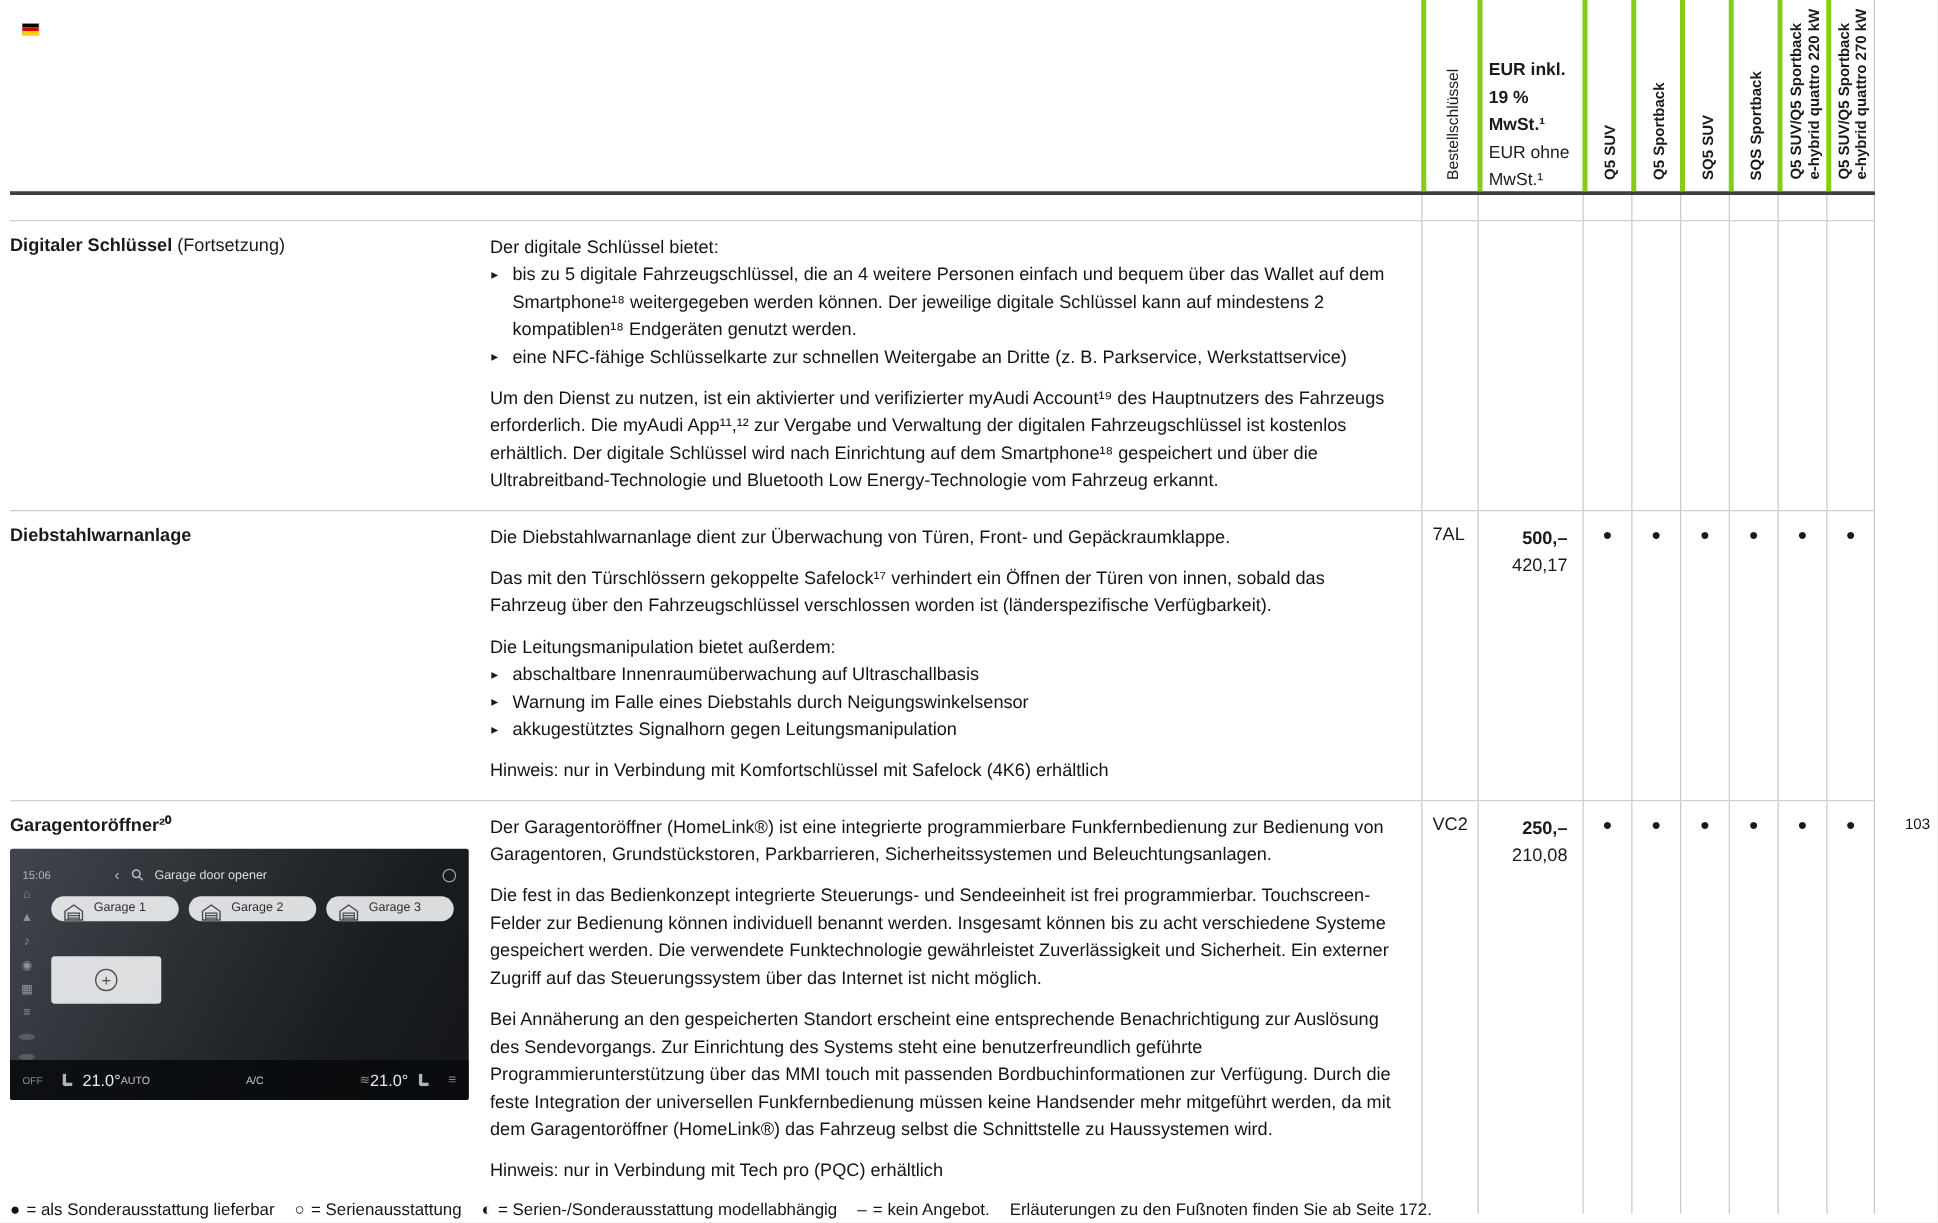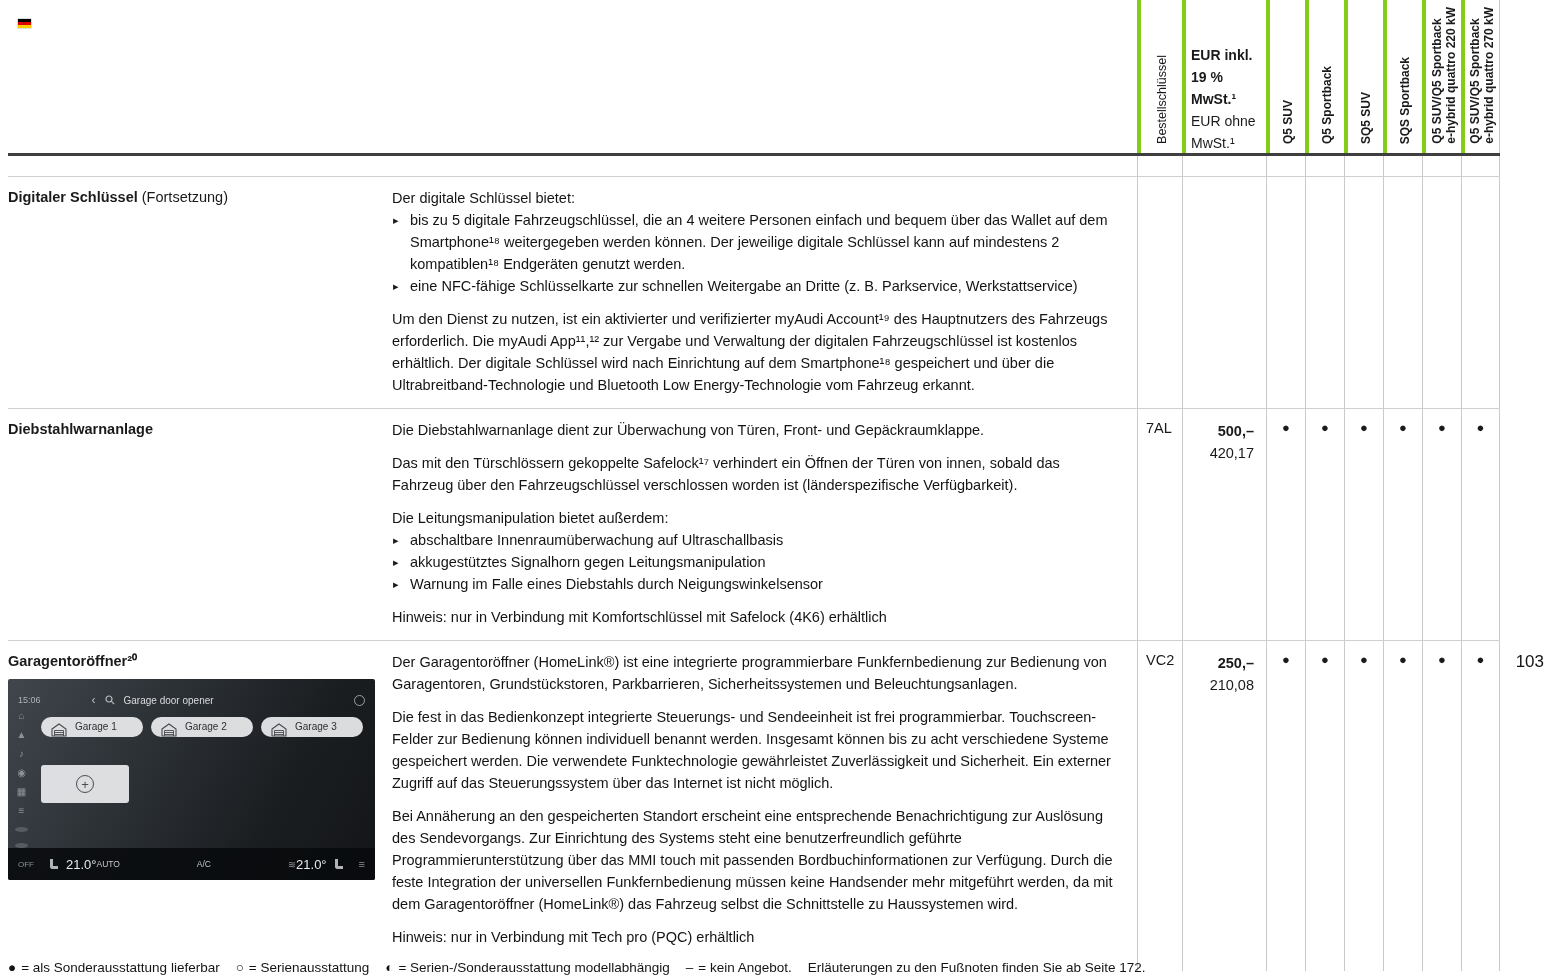--- a/index.html
+++ b/index.html
@@ -91,21 +91,21 @@
   .mb-off { font-size:8px; color:#8a8f93; margin-right:8px; }
   .seat-icon { width:8px; height:10px; border-left:3px solid #b0b4b7; border-bottom:3px solid #b0b4b7;
                border-radius:0 0 0 3px; margin:0 8px; }
   .mb-temp { font-size:13px; color:#e8eaec; }
   .mb-mid { flex:1; display:flex; align-items:center; justify-content:space-between; gap:12px;
             font-size:8.5px; color:#c3c7ca; }
   .mb-wave { font-size:10px; color:#8a8f93; }
   .mb-menu { font-size:11px; color:#8a8f93; margin-left:8px; }
 
   
-  .page-num { position:absolute; right:6px; top:652px; font-size:17px; color:#141414; }
+  .page-num { position:absolute; right:6px; top:652px; font-size:12px; color:#141414; }
   .legend { position:absolute; left:8px; top:960px; display:flex; align-items:center; font-size:13.5px;
             color:#141414; white-space:nowrap; }
   .legend .sym { margin-right:5px; }
   .legend .itm { margin-right:16px; }
   .legend .note { margin-left:0; }
 </style>
 </head>
 <body>
 
 <div class="page">
@@ -205,22 +205,22 @@
     <div class="grid-row body-row" style="min-height:222px">
       <div class="c-label">
         <span class="row-title">Diebstahlwarnanlage</span>
       </div>
       <div class="c-desc">
         <p class="para">Die Diebstahlwarnanlage dient zur Überwachung von Türen, Front- und Gepäckraumklappe.</p>
         <p class="para">Das mit den Türschlössern gekoppelte Safelock¹⁷ verhindert ein Öffnen der Türen von innen, sobald das Fahrzeug über den Fahrzeugschlüssel verschlossen worden ist (länderspezifische Verfügbarkeit).</p>
         <p class="para tight">Die Leitungsmanipulation bietet außerdem:</p>
         <div class="bullets">
           <div class="bullet"><span>abschaltbare Innenraumüberwachung auf Ultraschallbasis</span></div>
+          <div class="bullet"><span>Warnung im Falle eines Diebstahls durch Neigungswinkelsensor</span></div>
           <div class="bullet"><span>akkugestütztes Signalhorn gegen Leitungsmanipulation</span></div>
-          <div class="bullet"><span>Warnung im Falle eines Diebstahls durch Neigungswinkelsensor</span></div>
         </div>
         <p class="para">Hinweis: nur in Verbindung mit Komfortschlüssel mit Safelock (4K6) erhältlich</p>
       </div>
       <div class="b-code">7AL</div>
       <div class="b-price">
         <div class="price-incl">500,–</div>
         <div class="price-excl">420,17</div>
       </div>
       <div class="b-model">●</div>
       <div class="b-model">●</div>

